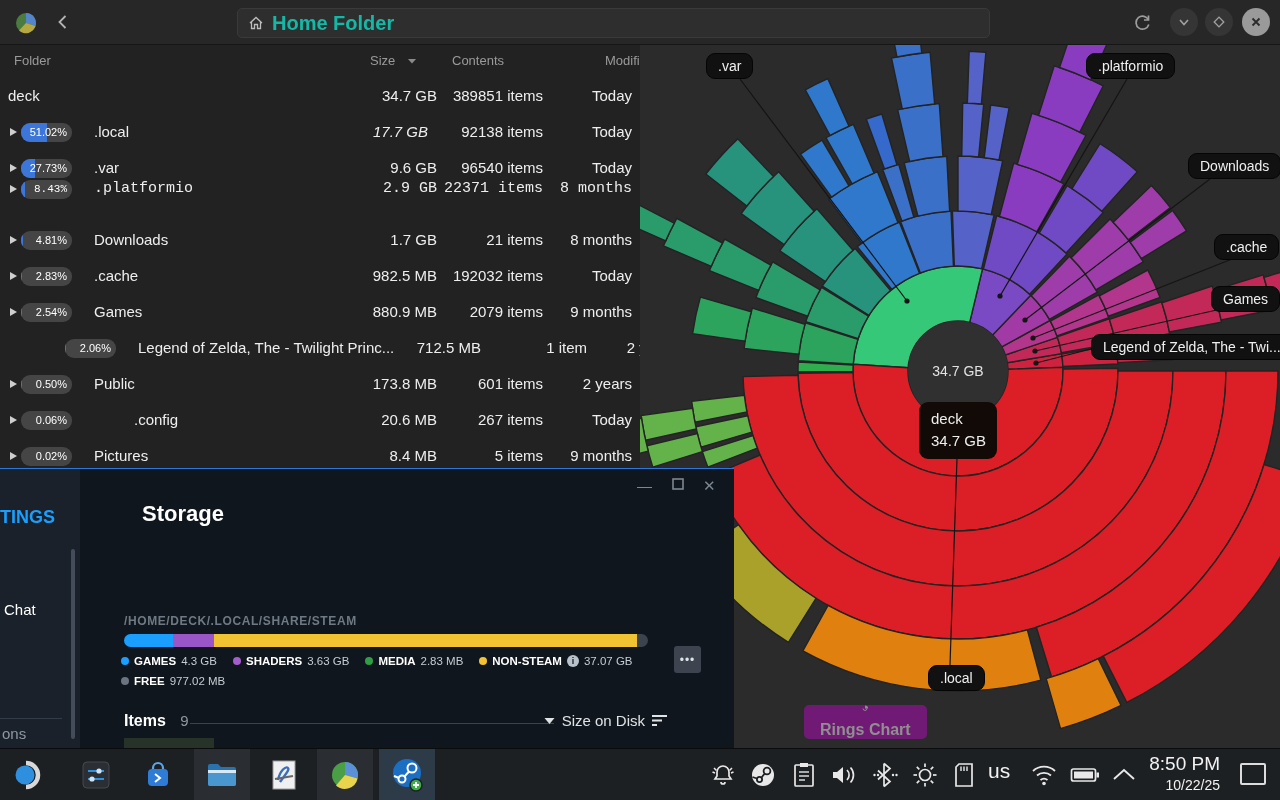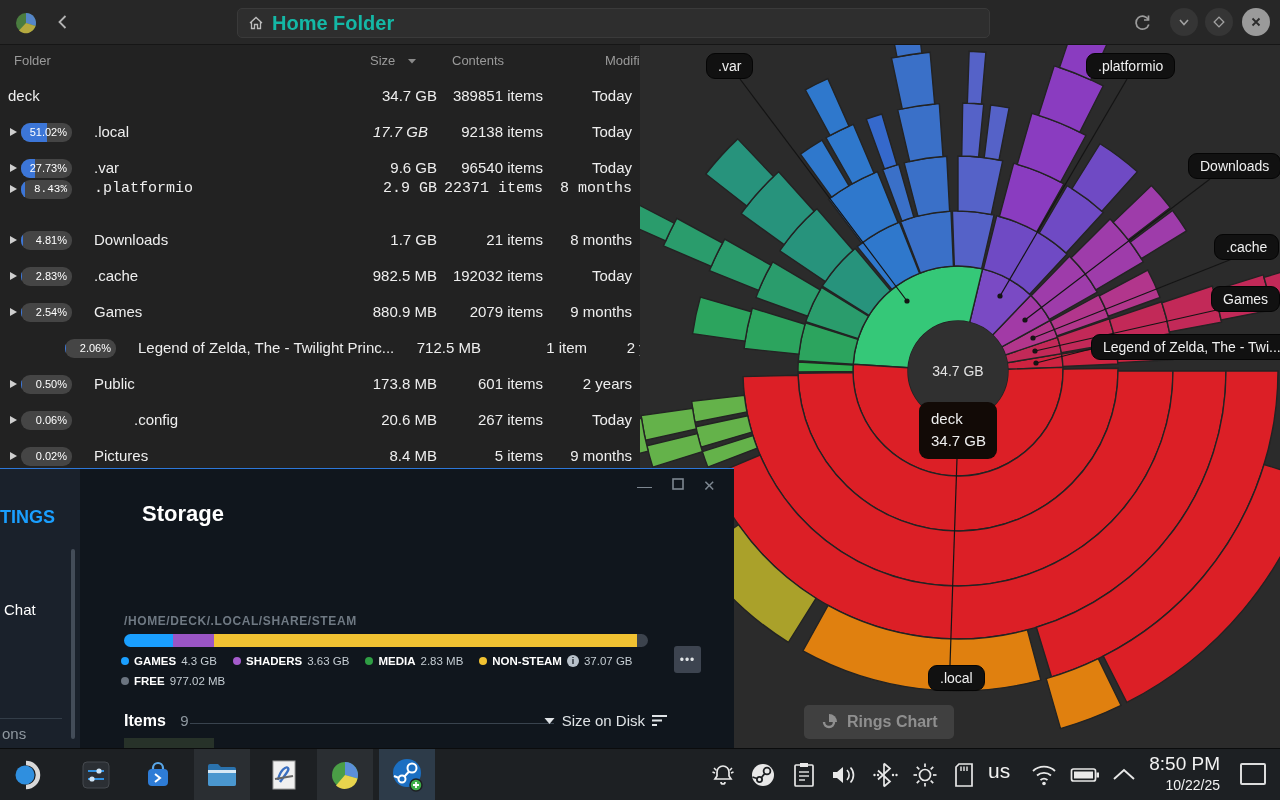--- a/index.html
+++ b/index.html
@@ -25,21 +25,21 @@
   .pill { position:absolute; left:21px; top:9px; width:51px; height:19px; background:#454545; border-radius:9px; overflow:hidden; }
   .pill-fill { position:absolute; left:0; top:0; bottom:0; background:#3c76d8; }
   .pill span { position:absolute; right:5px; top:0; line-height:19px; font-size:11px; color:#ffffff; }
 
   
   #fl-chart { position:absolute; left:640px; top:45px; width:640px; height:703px; background:#2b2b2b; overflow:hidden; }
   #rings { position:absolute; left:0; top:0; }
   .clabel { position:absolute; background:#111111; border:1px solid #050505; border-radius:9px; color:#efefef; font-size:14px; padding:4px 11px; white-space:nowrap; z-index:3; }
   #deck-tip { position:absolute; left:279px; top:357px; width:78px; background:#120a06; border-radius:9px; color:#eeeeee; font-size:15px; padding:6px 0 7px 12px; line-height:22px; z-index:3; }
   .view-btn { position:absolute; top:660px; height:34px; border-radius:5px; display:flex; align-items:center; gap:9px; padding:0 16px; color:#8f8f8f; font-weight:bold; font-size:16px; }
-  .view-btn.active { background:#404040; }
+  .view-btn.active { background:#701a75;flex-direction:column; }
 
   
   #steam { position:absolute; left:0; top:468px; width:734px; height:280px; background:#10161d; border-top:1px solid #2d77d8; z-index:5; overflow:hidden; }
   #steam-side { position:absolute; left:0; top:0; width:80px; height:280px; background:#1a212b; }
   #steam .winctl { position:absolute; top:8px; color:#7d8791; font-size:15px; }
   #steam-title { position:absolute; left:106px; top:32px; color:#ffffff; font-size:22px; font-weight:bold;margin-left:36px; }
   #drive-row { position:absolute; left:106px; top:80px; width:600px; height:38px; background:#212c38; border-radius:2px; display:flex; align-items:center; }
   #drive-row .dlabel { color:#ffffff; font-size:14px; font-weight:bold; margin-left:10px; }
   #drive-row .star { color:#e3b62a; font-size:13px; margin-left:8px; }
   #drive-row .dfree { position:absolute; right:42px; color:#ffffff; font-size:12.5px; font-weight:bold; letter-spacing:.3px; }

